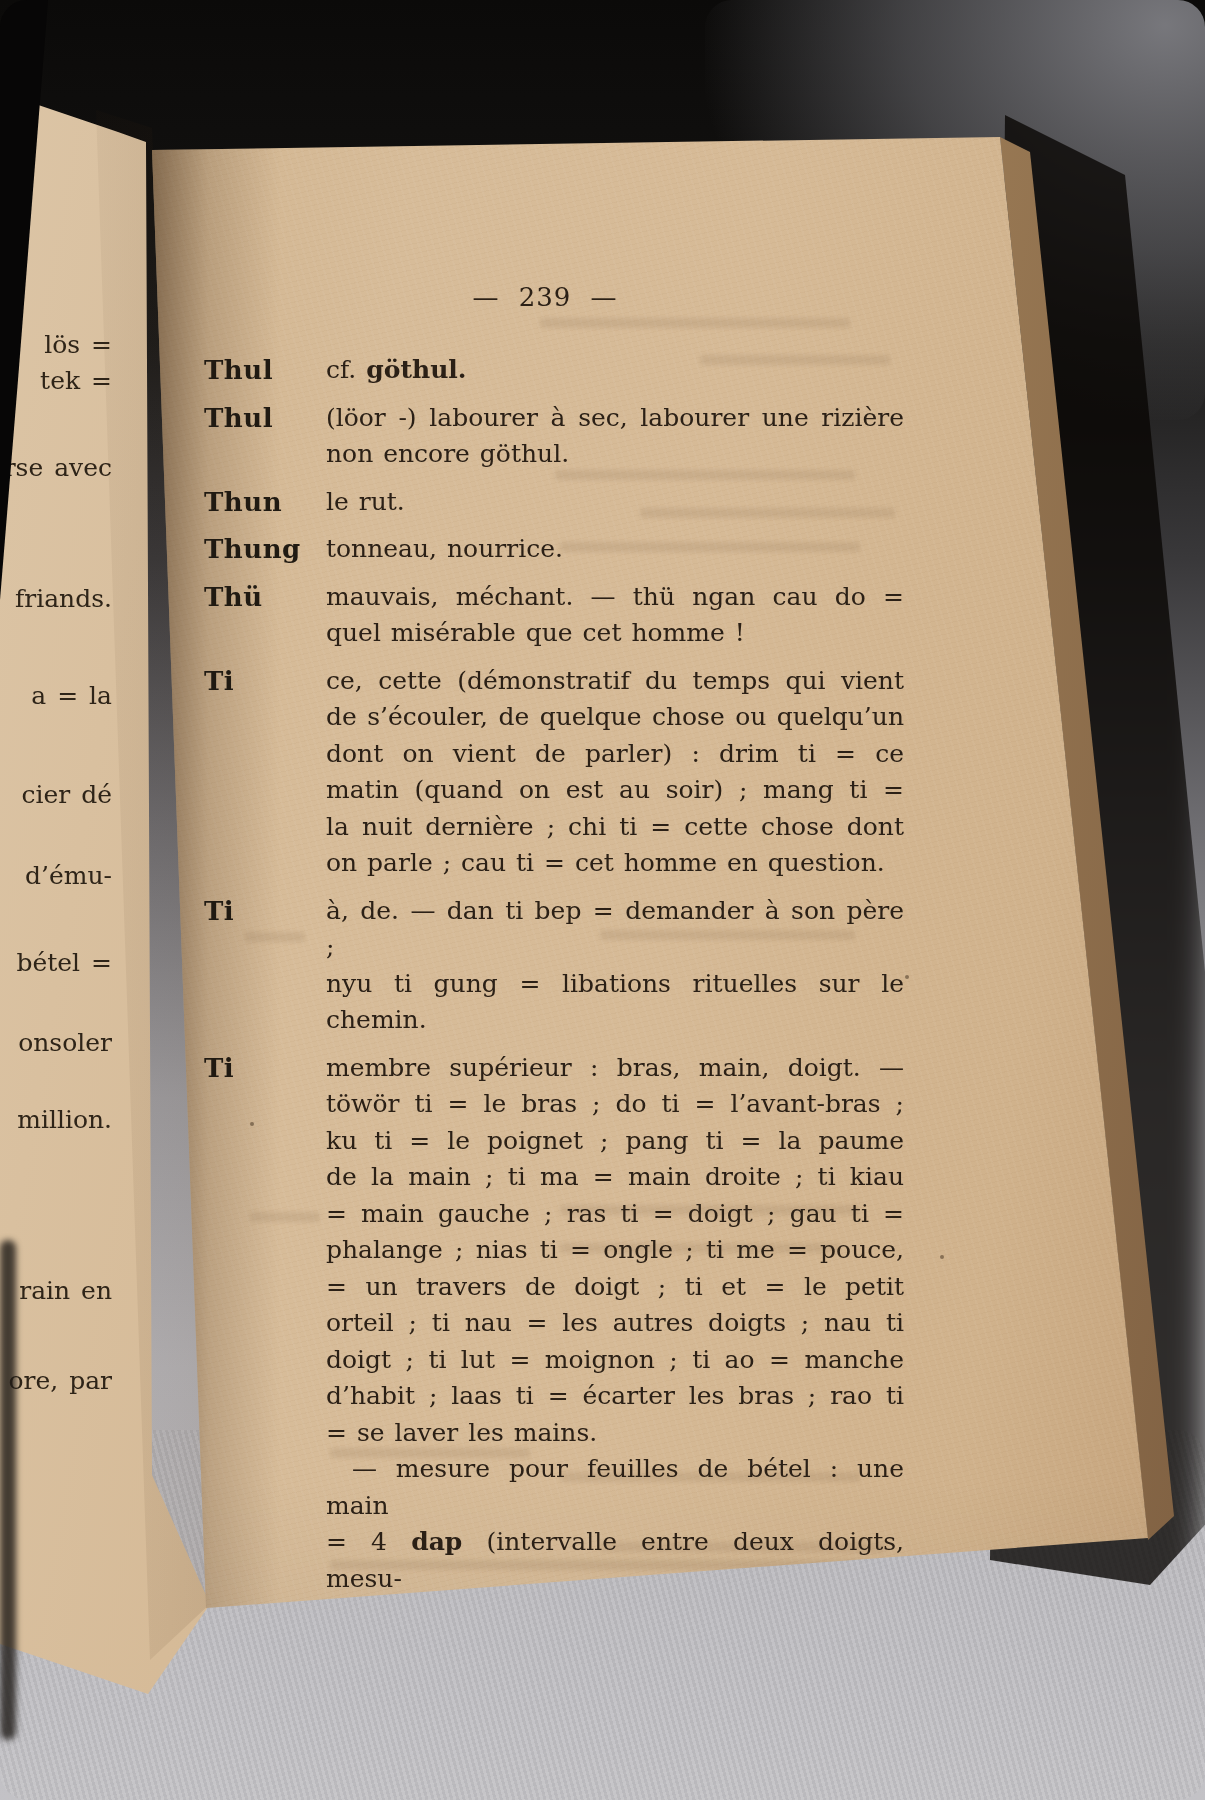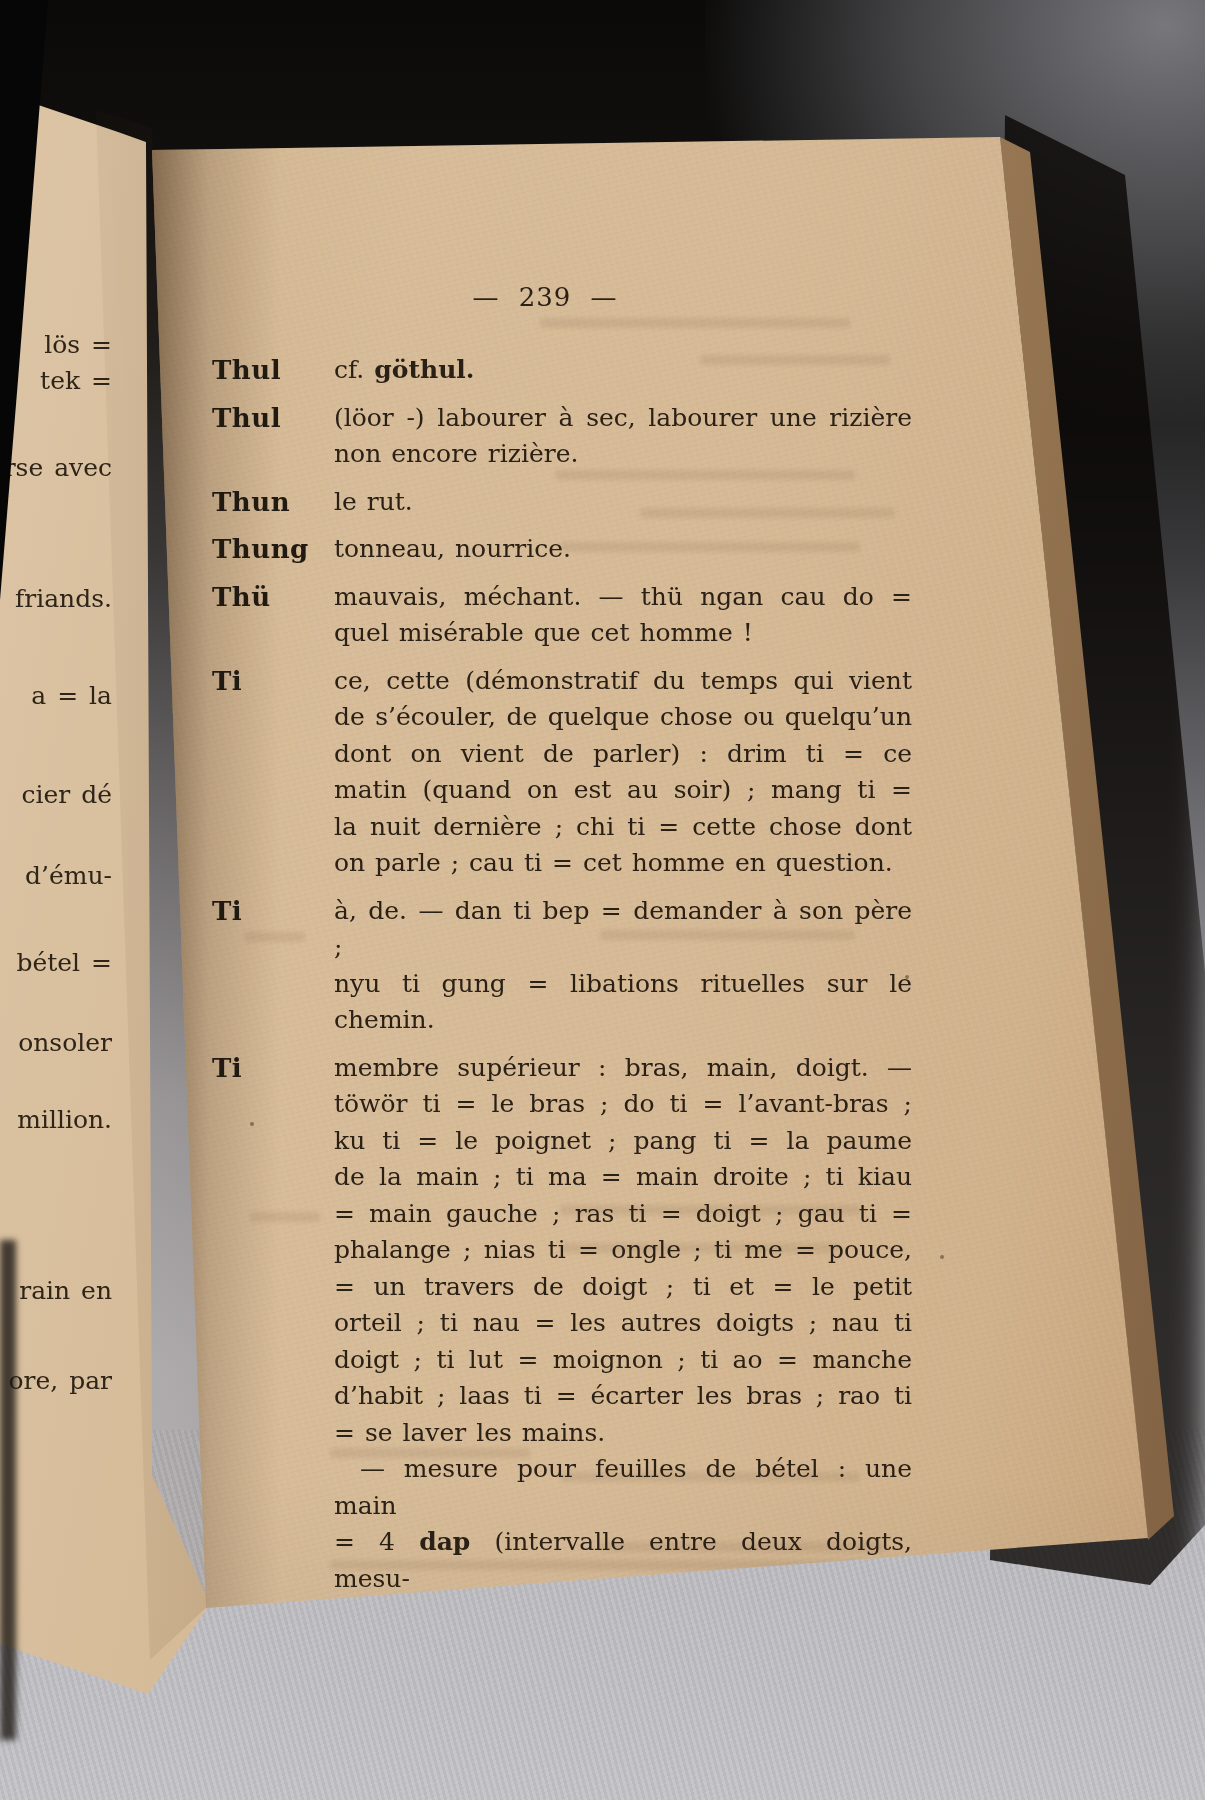--- a/index.html
+++ b/index.html
@@ -1,21 +1,21 @@
 <!DOCTYPE html>
 <html><head>
 <meta charset="utf-8">
 <style>
   html,body{margin:0;padding:0;}
   body{
     width:1205px;height:1800px;position:relative;overflow:hidden;
     font-family:"DejaVu Serif","Liberation Serif",serif;
     background:linear-gradient(180deg,#0b0a09 0%,#100f0e 9%,#1c1b1a 19%,#39383a 31%,#6f6e72 46%,#a09fa3 61%,#b7b6ba 76%,#c3c2c6 100%);
   }
-  .abs{position:absolute;}
+  .abs{position:absolute;border-radius:27px;}
   
   .corner-light{left:705px;top:0;width:500px;height:420px;
     background:radial-gradient(ellipse at 92% 6%, rgba(125,125,130,.95) 0%, rgba(110,110,115,.55) 40%, rgba(90,90,95,0) 72%);}
   .fabric{left:0;top:1430px;width:1205px;height:370px;
     background:
       repeating-linear-gradient(75deg, rgba(255,255,255,.05) 0 3px, rgba(0,0,0,.045) 3px 6px),
       repeating-linear-gradient(-15deg, rgba(255,255,255,.04) 0 2px, rgba(0,0,0,0) 2px 5px);}
   .page-shadow{left:0;top:0;width:1205px;height:1800px;
     clip-path:polygon(1005px 115px,1125px 175px,1255px 1470px,1150px 1585px,990px 1560px);
     background:rgba(8,5,2,.78);filter:blur(16px);}
@@ -39,21 +39,21 @@
     background:
       linear-gradient(180deg, rgba(0,0,0,.10) 0%, rgba(0,0,0,0) 4%, rgba(0,0,0,0) 82%, rgba(0,0,0,.07) 100%),
       repeating-linear-gradient(73deg, rgba(255,255,255,.035) 0 2px, rgba(255,255,255,0) 2px 7px),
       repeating-linear-gradient(167deg, rgba(120,80,40,.04) 0 1px, rgba(120,80,40,0) 1px 5px),
       linear-gradient(98deg,#ab8c68 0%,#c6a883 4%,#d2b691 11%,#d7bc99 30%,#d6ba96 55%,#d0b28c 80%,#c7a67f 93%,#b6956f 100%);}
   .gutter-shade{left:150px;top:130px;width:130px;height:1490px;
     background:linear-gradient(90deg,rgba(50,28,10,.5) 0%,rgba(50,28,10,.16) 45%,rgba(50,28,10,0) 100%);}
   
   .page-number{left:375px;top:282px;width:340px;text-align:center;
     font-size:26px;color:#2b2016;word-spacing:10px;letter-spacing:1px;}
-  .content{left:212px;top:352px;width:700px;color:#2b2016;}
+  .content{left:204px;top:352px;width:700px;color:#2b2016;}
   .entry{display:grid;grid-template-columns:122px 578px;margin-bottom:11px;}
   .headword{font-weight:700;font-size:26px;line-height:36.5px;color:#201a12;letter-spacing:.5px;}
   .definition{font-size:25px;line-height:36.5px;word-spacing:2px;}
   .line{text-align:justify;text-align-last:justify;min-height:36.5px;}
   .line.last{text-align-last:left;}
   .para.indent .line:first-child{text-indent:26px;}
   .b{font-weight:700;}
   
   .frag{position:absolute;right:1093px;white-space:nowrap;font-size:25px;color:#2e2418;word-spacing:3px;}
   
@@ -115,21 +115,21 @@
           <div class="para">
             <div class="line last"><span>cf. </span><span class="b">göthul.</span></div>
           </div>
         </div>
       </div>
       <div class="entry">
         <div class="headword">Thul</div>
         <div class="definition">
           <div class="para">
             <div class="line"><span>(löor -) labourer à sec, labourer une rizière</span></div>
-            <div class="line last"><span>non encore rizière.</span></div>
+            <div class="line last"><span>non encore göthul.</span></div>
           </div>
         </div>
       </div>
       <div class="entry">
         <div class="headword">Thun</div>
         <div class="definition">
           <div class="para">
             <div class="line last"><span>le rut.</span></div>
           </div>
         </div>

